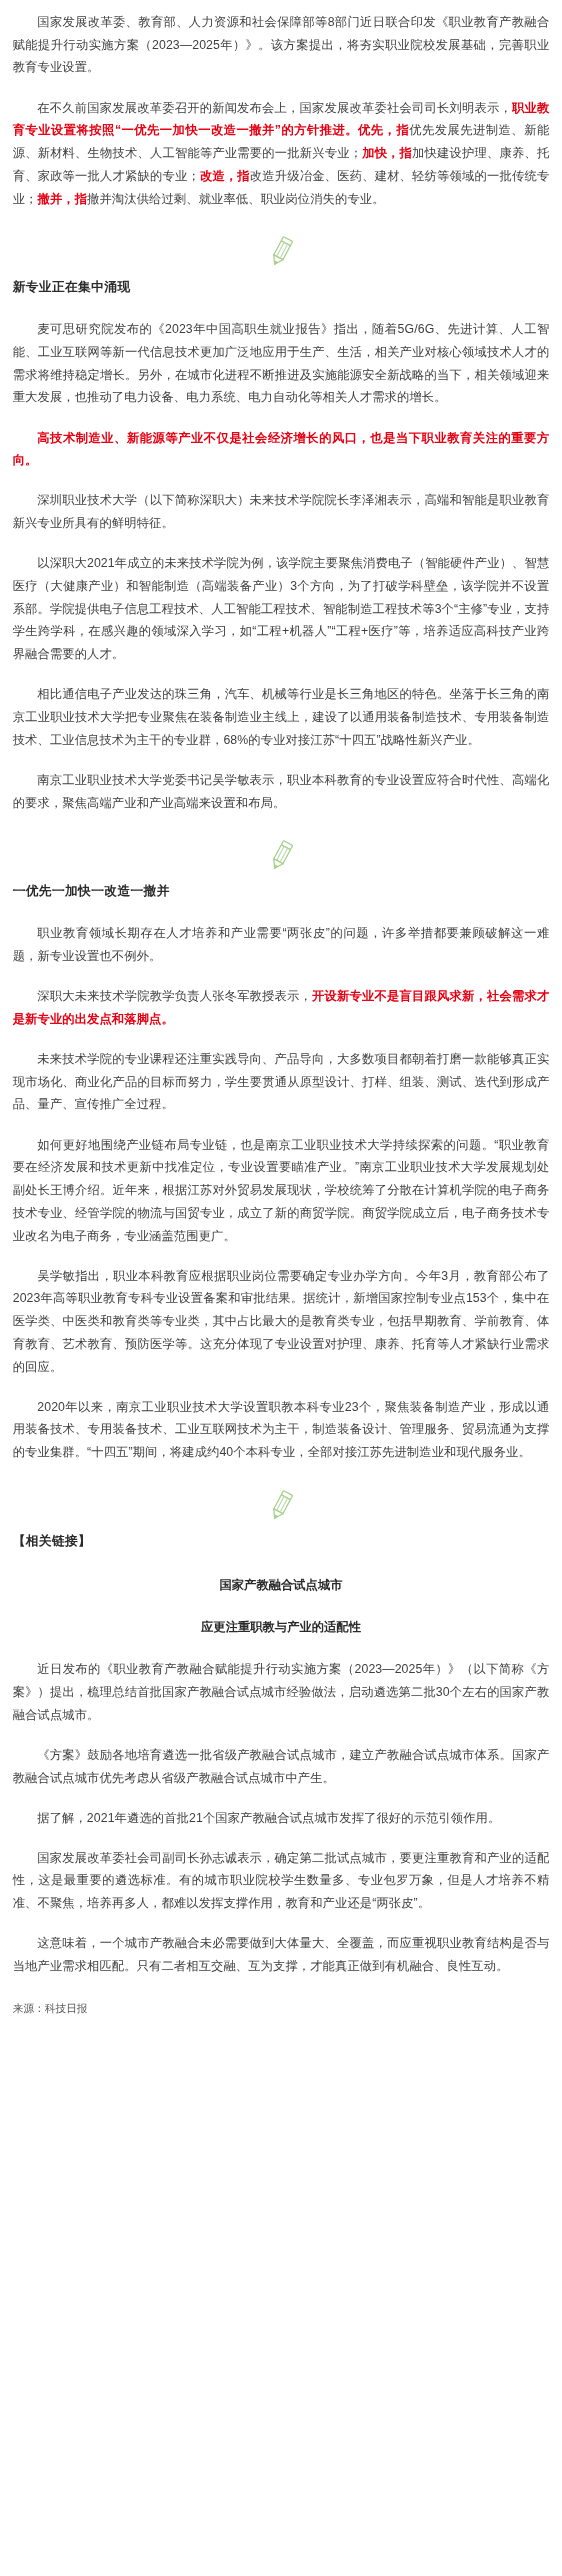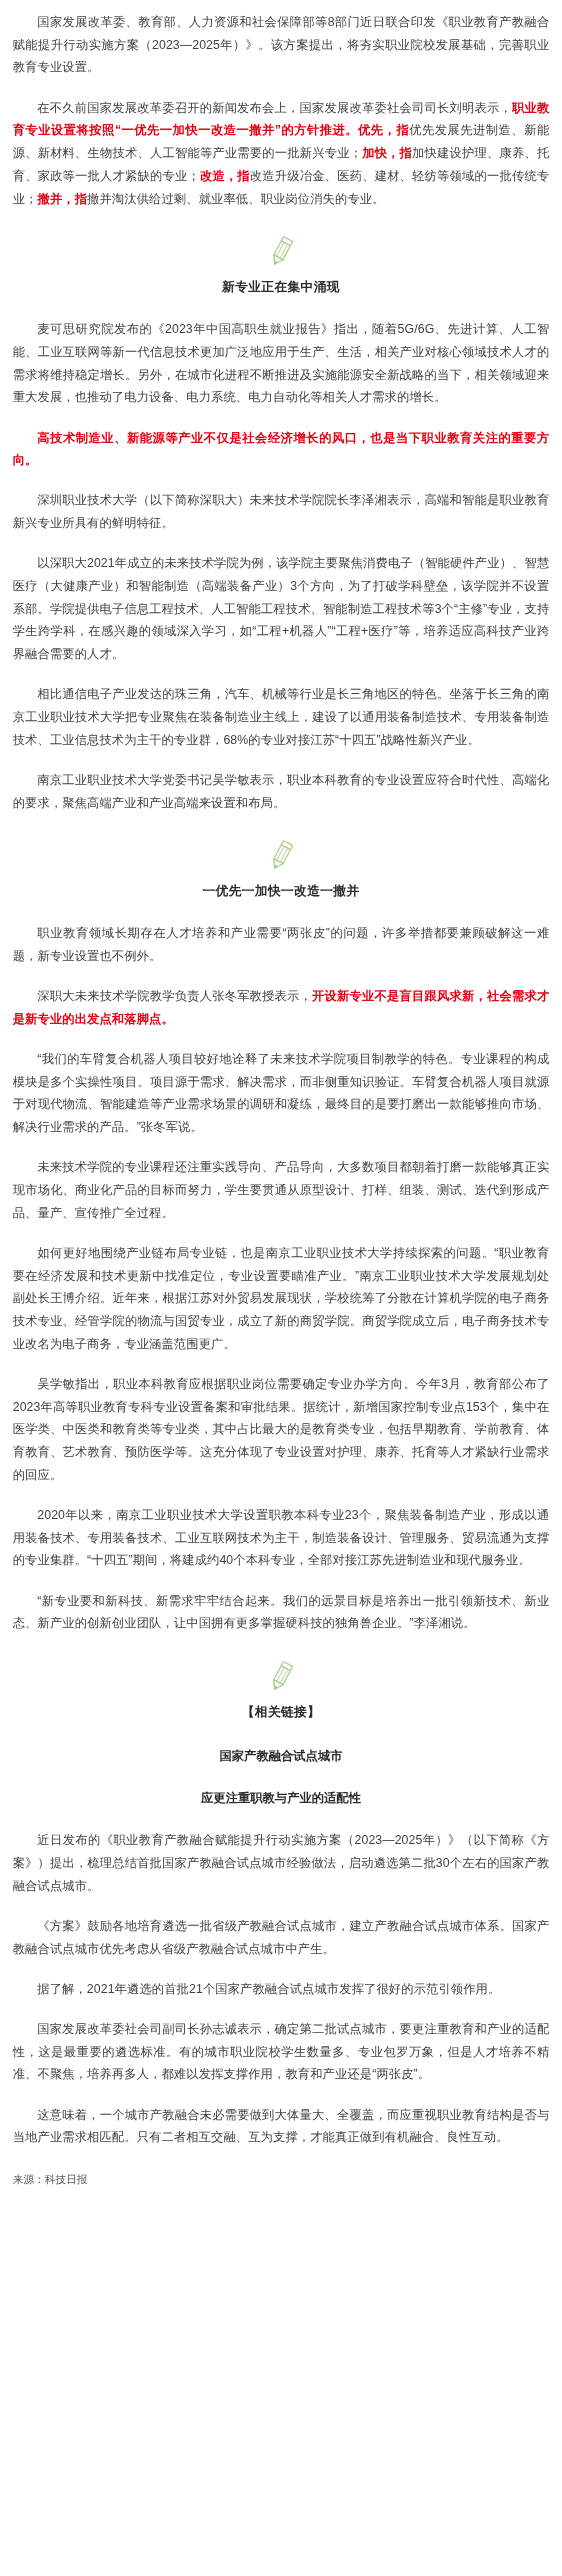--- a/index.html
+++ b/index.html
@@ -32,21 +32,20 @@
   .em-red {
     color: #e60012;
     font-weight: bold;
   }
   p.para.all-red {
     color: #e60012;
     font-weight: bold;
   }
   .section-break {
     margin: 24px 0 20.6px 0;
-    text-align: center;
   }
   .pencil-wrap {
     display: block;
     margin: 0 auto 8px auto;
     width: 32px;
     height: 35px;
     line-height: 0;
   }
   .section-title {
     font-size: 12.7px;
@@ -117,26 +116,24 @@
           <path d="M14 30 L20.5 40 L27 30 Z" fill="#ffffff" stroke="#a8d08d" stroke-width="1.6"></path>
           <path d="M18.5 36 L20.5 40 L22.5 36 Z" fill="#a8d08d" stroke="#a8d08d" stroke-width="1"></path>
         </g>
       </svg>
     </span>
     <h2 class="section-title">一优先一加快一改造一撤并</h2>
   </div>
   <div id="section-two-block">
       <p class="para"><span>职业教育领域长期存在人才培养和产业需要“两张皮”的问题，许多举措都要兼顾破解这一难题，新专业设置也不例外。</span></p>
       <p class="para"><span>深职大未来技术学院教学负责人张冬军教授表示，</span><span class="em-red">开设新专业不是盲目跟风求新，社会需求才是新专业的出发点和落脚点。</span></p>
-      <p class="para"><span>“我们的车臂复合机器人项目较好地诠释了未来技术学院项目制教学的特色。专业课程的构成模块是多个实操性项目。项目源于需求、解决需求，而非侧重知识验证。车臂复合机器人项目就源于对现代物流、智能建造等产业需求场景的调研和凝练，最终目的是要打磨出一款能够推向市场、解决行业需求的产品。”张冬军说。</span></p>
       <p class="para"><span>未来技术学院的专业课程还注重实践导向、产品导向，大多数项目都朝着打磨一款能够真正实现市场化、商业化产品的目标而努力，学生要贯通从原型设计、打样、组装、测试、迭代到形成产品、量产、宣传推广全过程。</span></p>
       <p class="para"><span>如何更好地围绕产业链布局专业链，也是南京工业职业技术大学持续探索的问题。“职业教育要在经济发展和技术更新中找准定位，专业设置要瞄准产业。”南京工业职业技术大学发展规划处副处长王博介绍。近年来，根据江苏对外贸易发展现状，学校统筹了分散在计算机学院的电子商务技术专业、经管学院的物流与国贸专业，成立了新的商贸学院。商贸学院成立后，电子商务技术专业改名为电子商务，专业涵盖范围更广。</span></p>
       <p class="para"><span>吴学敏指出，职业本科教育应根据职业岗位需要确定专业办学方向。今年3月，教育部公布了2023年高等职业教育专科专业设置备案和审批结果。据统计，新增国家控制专业点153个，集中在医学类、中医类和教育类等专业类，其中占比最大的是教育类专业，包括早期教育、学前教育、体育教育、艺术教育、预防医学等。这充分体现了专业设置对护理、康养、托育等人才紧缺行业需求的回应。</span></p>
       <p class="para"><span>2020年以来，南京工业职业技术大学设置职教本科专业23个，聚焦装备制造产业，形成以通用装备技术、专用装备技术、工业互联网技术为主干，制造装备设计、管理服务、贸易流通为支撑的专业集群。“十四五”期间，将建成约40个本科专业，全部对接江苏先进制造业和现代服务业。</span></p>
-      <p class="para"><span>“新专业要和新科技、新需求牢牢结合起来。我们的远景目标是培养出一批引领新技术、新业态、新产业的创新创业团队，让中国拥有更多掌握硬科技的独角兽企业。”李泽湘说。</span></p>
     </div>
 
   <div class="section-break">
     <span class="pencil-wrap">
       <svg width="32" height="35" viewBox="0 0 40 44" xmlns="http://www.w3.org/2000/svg">
         <g transform="rotate(28 20 22)">
           <rect x="14" y="4" width="13" height="6" rx="1" fill="#ffffff" stroke="#a8d08d" stroke-width="1.6"></rect>
           <rect x="14" y="10" width="13" height="20" fill="#ffffff" stroke="#a8d08d" stroke-width="1.6"></rect>
           <line x1="18" y1="11" x2="18" y2="29" stroke="#bcd9a6" stroke-width="1.4"></line>
           <line x1="23" y1="11" x2="23" y2="29" stroke="#bcd9a6" stroke-width="1.4"></line>

